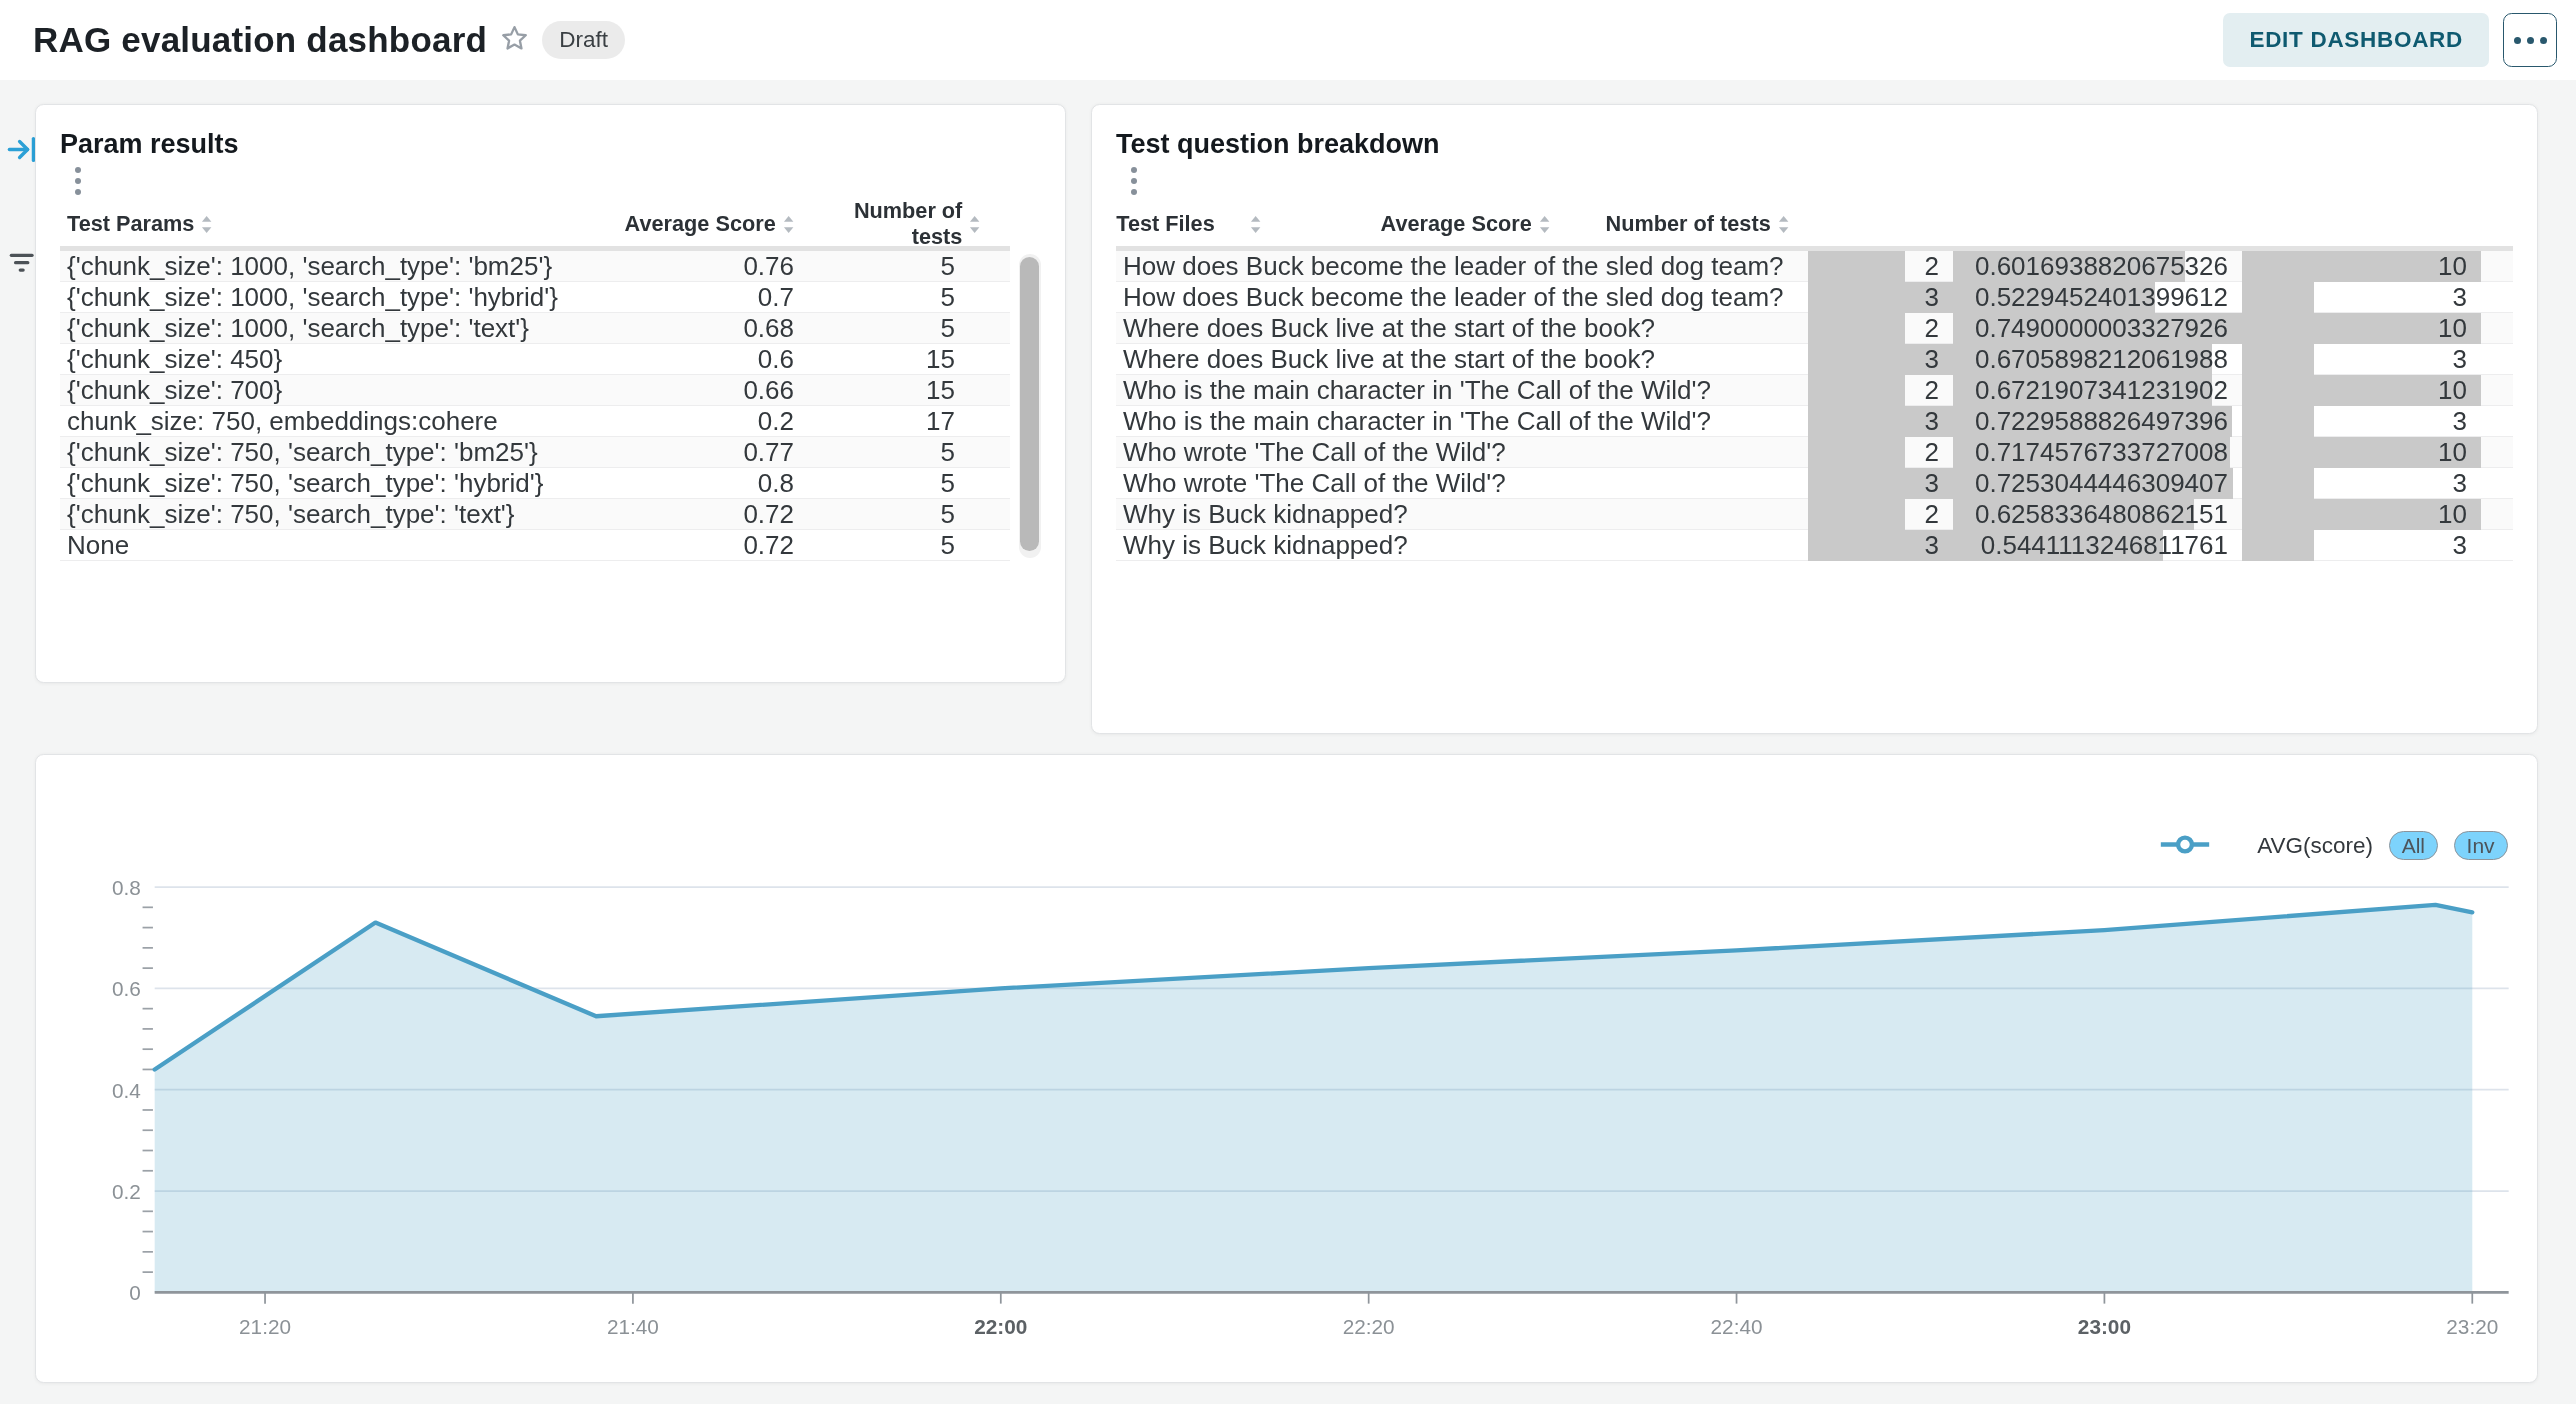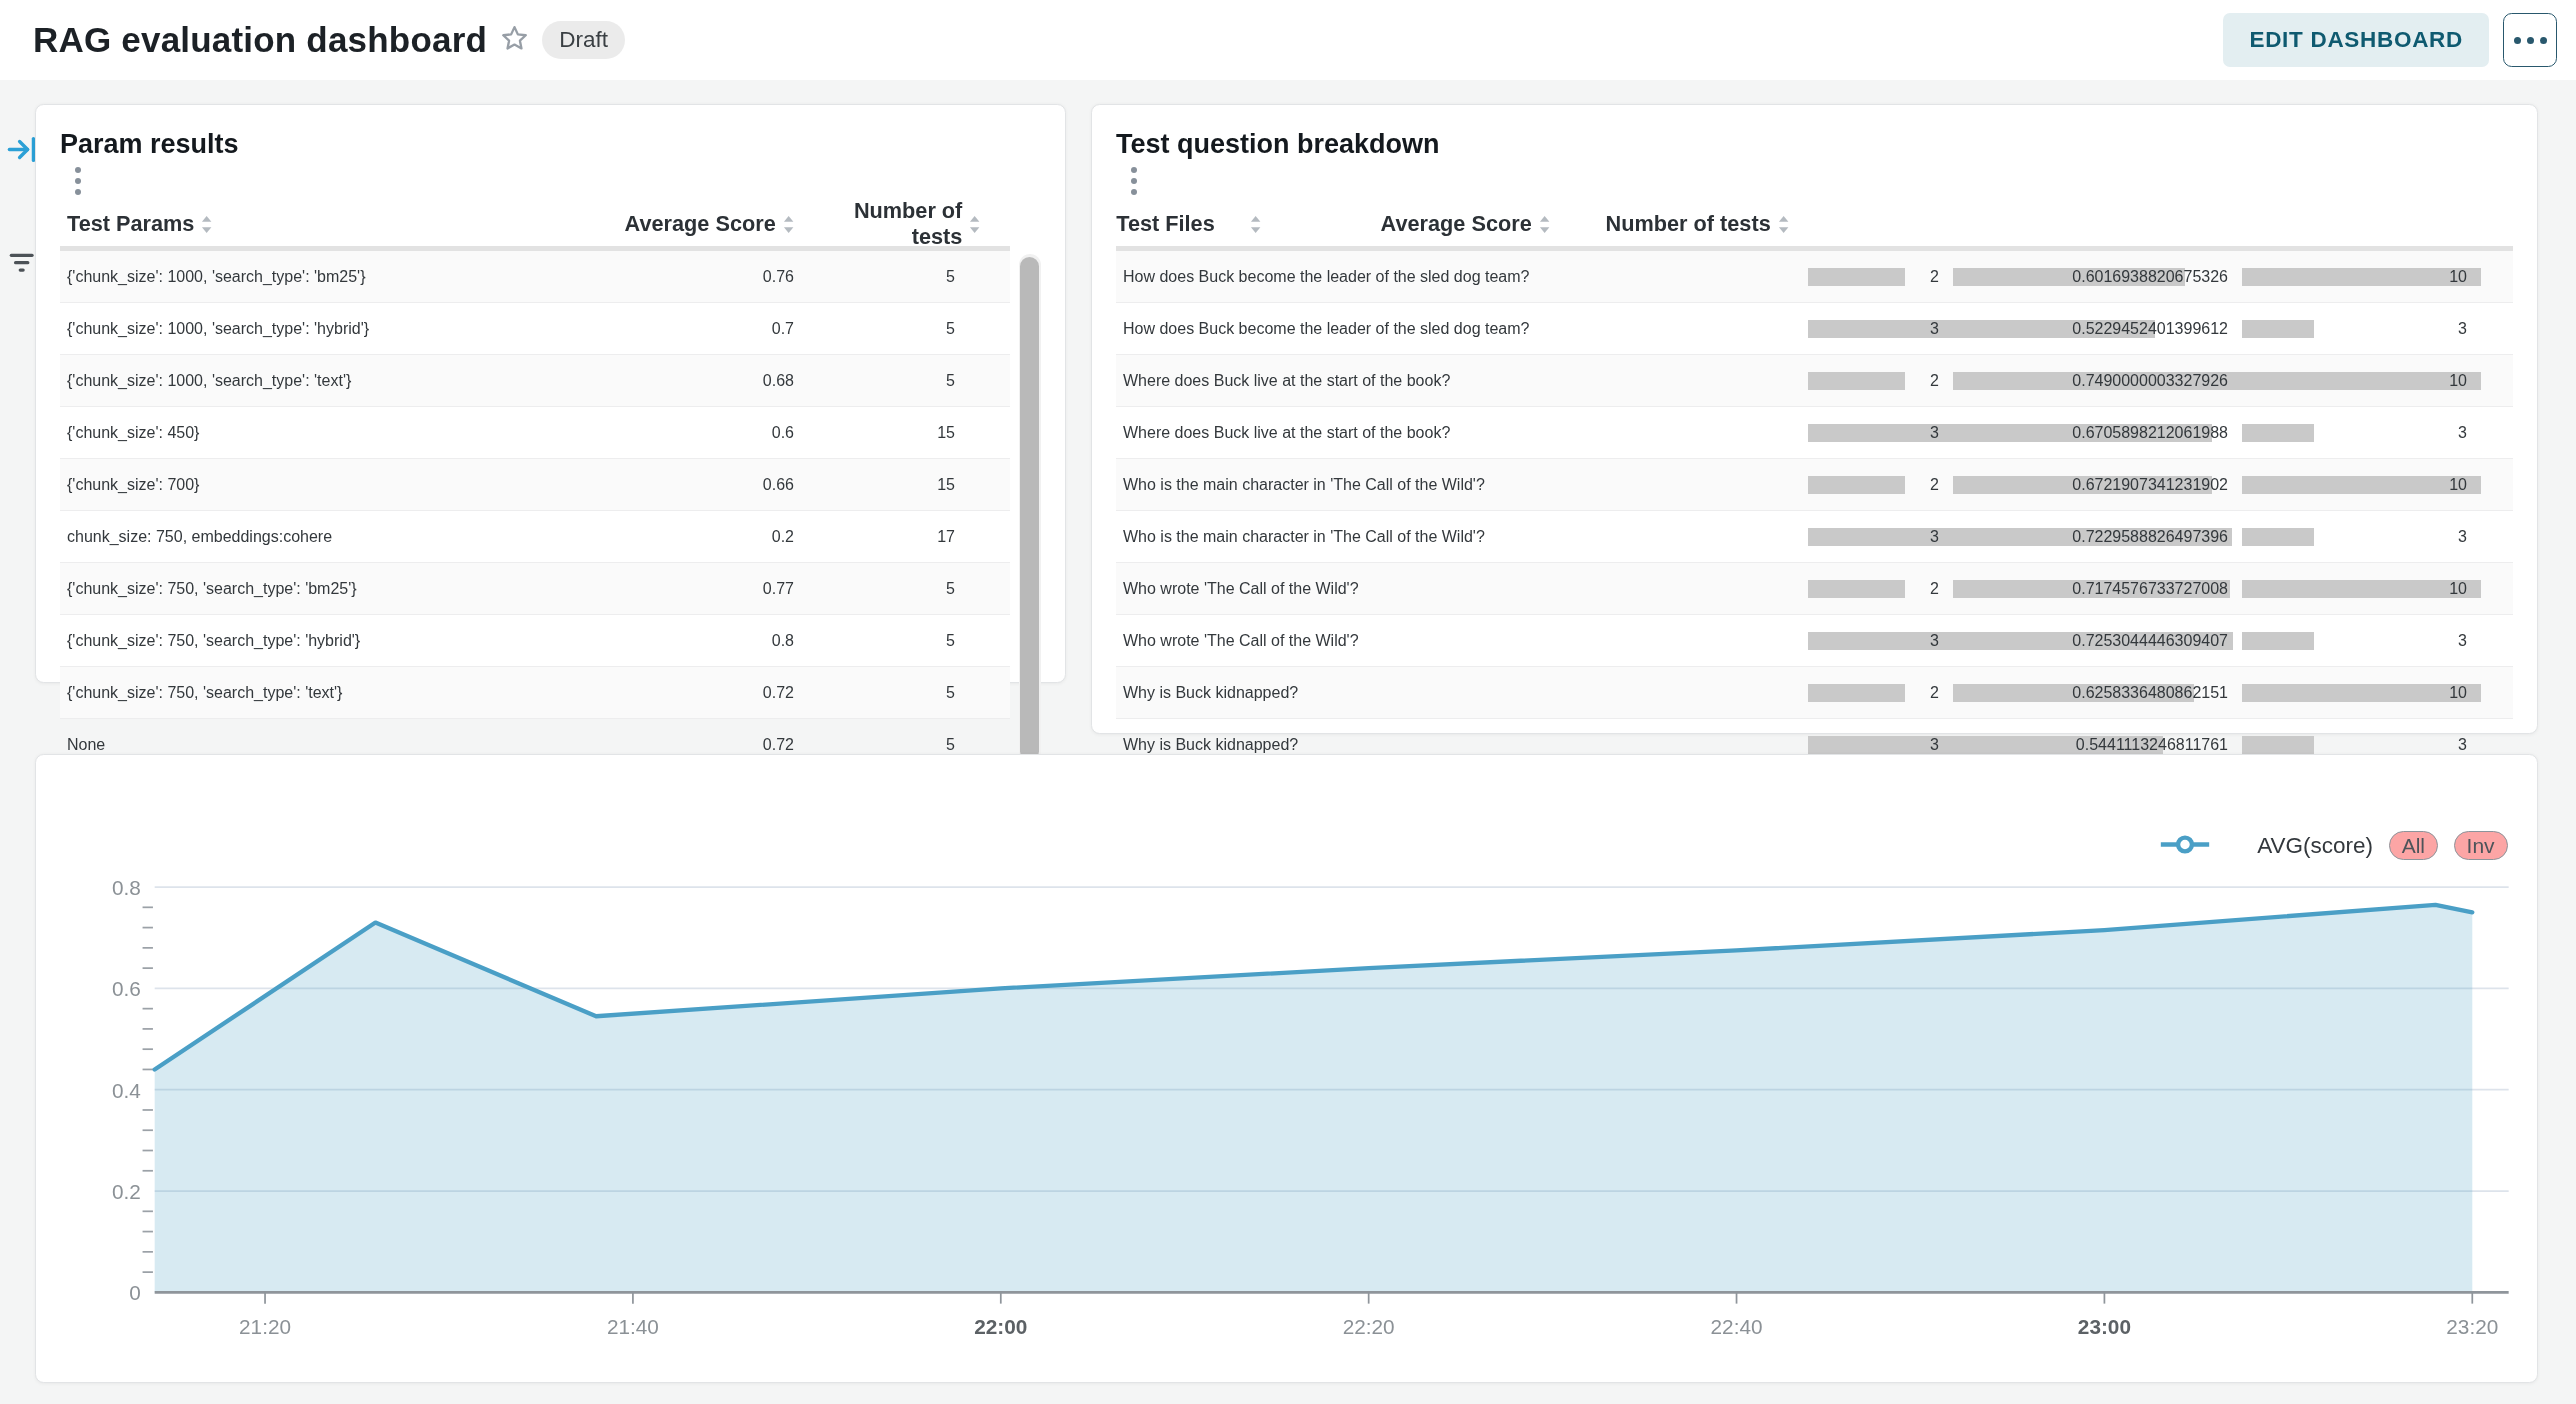--- a/index.html
+++ b/index.html
@@ -37,22 +37,22 @@
   .kebab i { width:6px; height:6px; border-radius:50%; background:#87909a; }
 
   
   .tbl { margin:0 55px 0 24px; }
   #panel-breakdown .tbl { margin:0 24px; }
   .thead { display:flex; align-items:center; height:49px; border-bottom:5.2px solid #e2e2e2;
            font-weight:700; font-size:21.7px; color:#2c3136; }
   .th { display:flex; align-items:center; gap:7px; cursor:pointer; }
   .th.right { justify-content:flex-end; }
   .sort svg { display:block; }
-  .trow { display:flex; align-items:center; height:52px; border-bottom:0.9px solid #ededee;
-          font-size:16px; color:#33383c; }
+  .trow { display:flex; align-items:center; height:31px; border-bottom:0.9px solid #ededee;
+          font-size:26px; color:#33383c; }
   .rows .trow:nth-child(odd) { background:#fafafa; }
   .cell { white-space:nowrap; overflow:hidden; }
 
   
   .c-params { flex:1; padding-left:7px; }
   .c-score  { width:217px; text-align:right; margin-right:12px; }
   .c-tests  { width:204px; text-align:right; padding-right:55px; }
   .param-wrap { position:relative; }
   .pscrollbar { position:absolute; right:-31px; top:52px; bottom:3.5px; width:22.5px;
                 background:#f1f1f1; border-radius:11.3px; }
@@ -64,21 +64,21 @@
   .b-files { width:145px; text-align:right; padding-right:14px;gap:35px; }
   .b-score { width:289px; text-align:right; padding-right:14px; }
   .b-tests { width:239px; text-align:right; padding-right:14px; }
   .brow-pad { padding-right:32px; }
 
   
   .legend-row { position:absolute; top:76px; right:29.4px; display:flex; align-items:center; gap:15.6px; }
   .legend-item { display:flex; align-items:center; gap:10.4px; cursor:pointer; }
   .legend-label { font-size:22.5px; color:#33383d;margin-left:36px; }
   .pill { border:1.7px solid #8d949b; border-radius:865px; padding:1.7px 12px; font-size:21px;
-          color:#4d545a; background:#fca5a5; cursor:pointer; font-family:inherit;text-align:center; }
+          color:#4d545a; background:#7dd3fc; cursor:pointer; font-family:inherit;text-align:center; }
   .chart-svg { position:absolute; left:4.3px; top:113px; width:2495px; height:485px; }
 </style>
 </head>
 <body>
 
 <div class="topbar">
   <div class="topbar-left">
     <div class="page-title">RAG evaluation dashboard</div>
     <div class="star-btn">
       <span>

